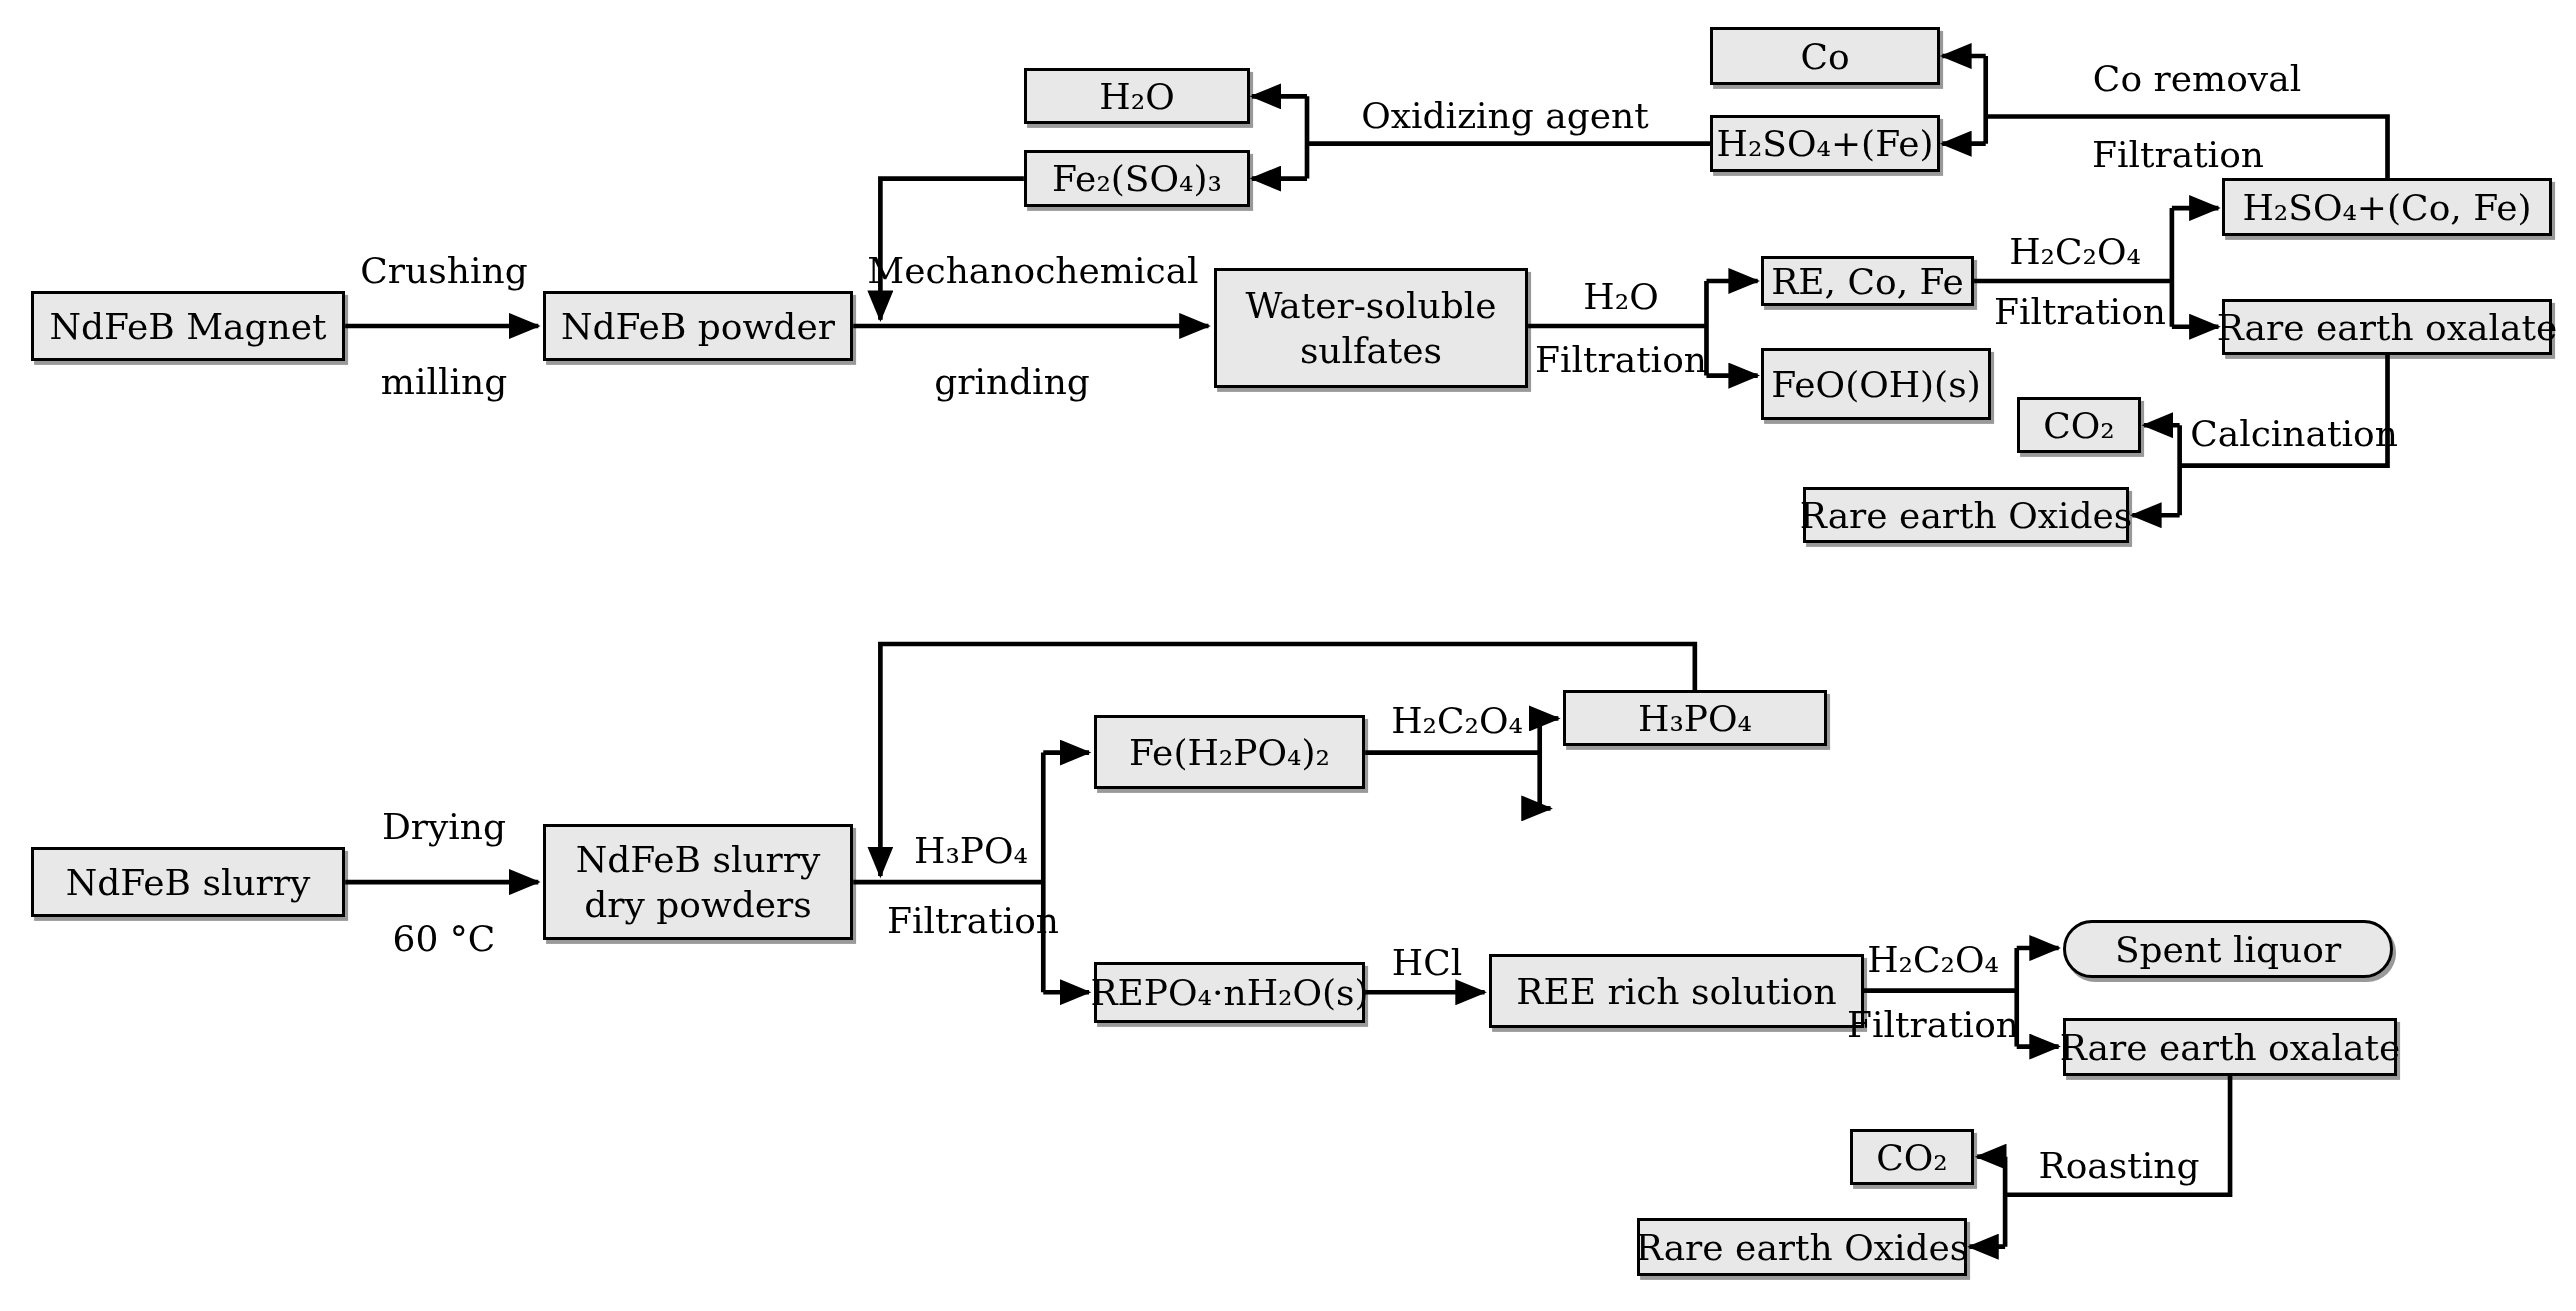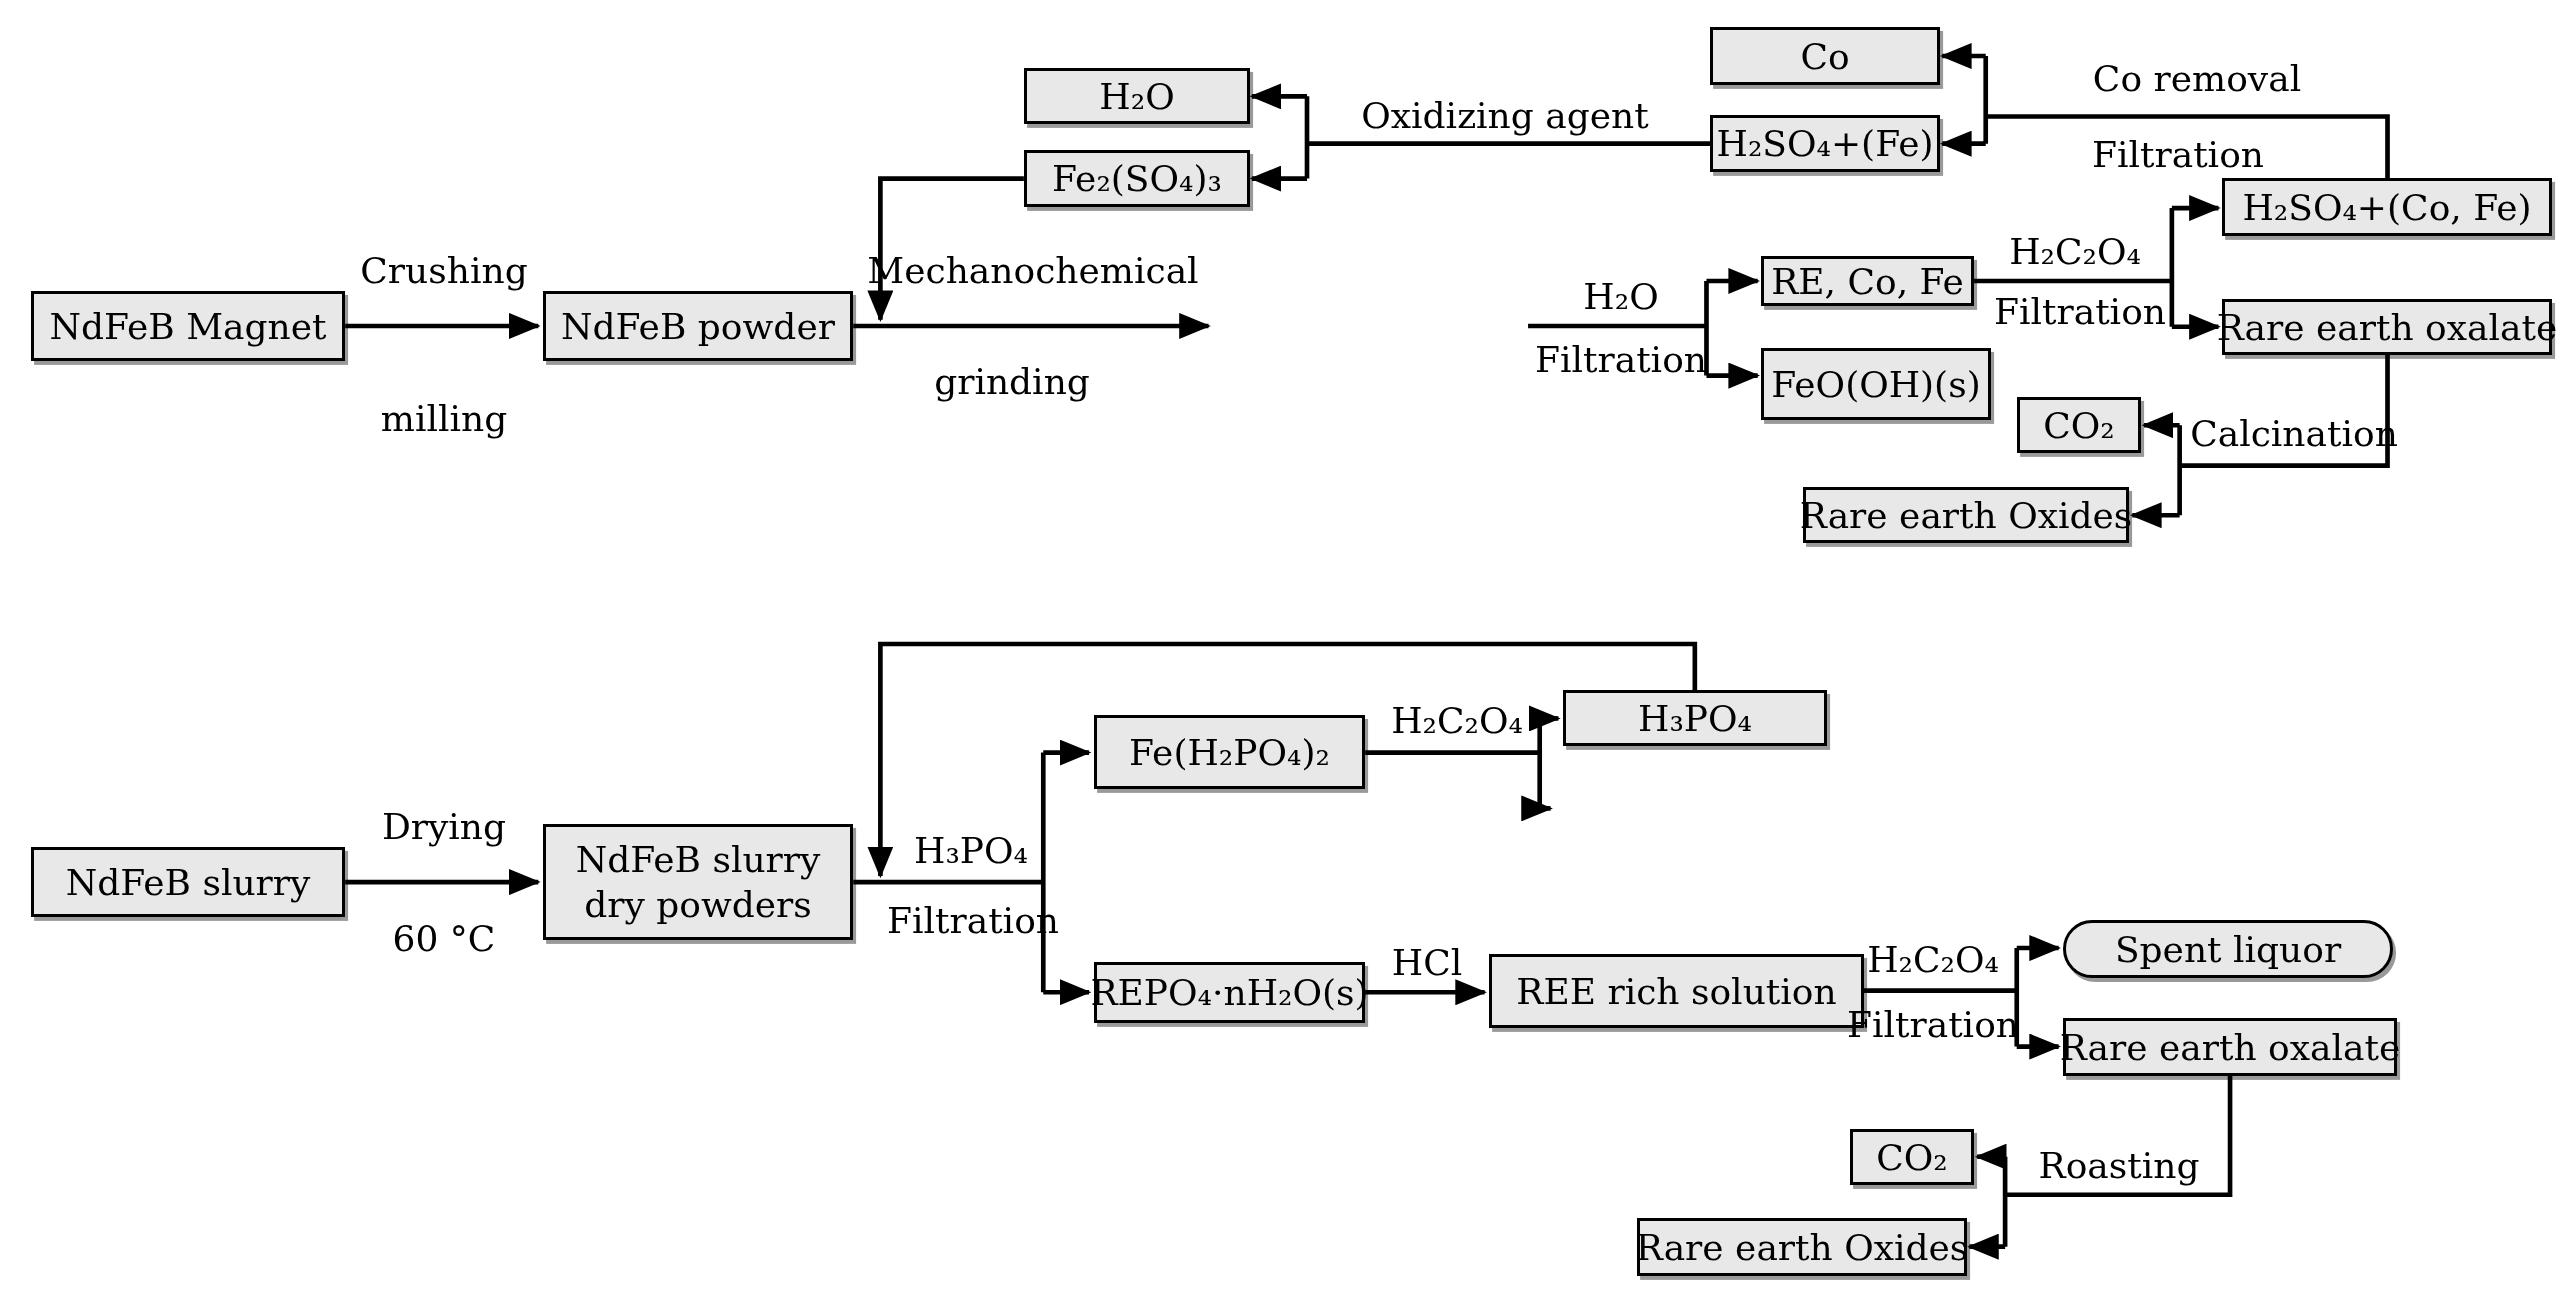--- a/index.html
+++ b/index.html
@@ -72,20 +72,24 @@
     <path class="ln" d="M2585 1491 H2549" marker-end="url(#ah)"></path>
     <path class="ln" d="M2585 1607 H2539" marker-end="url(#ah)"></path>
   </svg>
 
   <div class="box" style="left:31px;top:291px;width:314px;height:70px;">
       <span>NdFeB Magnet</span>
     </div>
   <div class="box" style="left:543px;top:291px;width:310px;height:70px;align-items:center;">
       <span>NdFeB powder</span>
     </div>
+  <div class="box" style="left:1214px;top:268px;width:314px;height:120px;">
+    <span>Water-soluble</span>
+    <span>sulfates</span>
+  </div>
   <div class="box" style="left:1024px;top:68px;width:226px;height:56px;">
       <span>H₂O</span>
     </div>
   <div class="box" style="left:1024px;top:150px;width:226px;height:57px;">
       <span>Fe₂(SO₄)₃</span>
     </div>
   <div class="box" style="left:1710px;top:27px;width:230px;height:58px;">
       <span>Co</span>
     </div>
   <div class="box" style="left:1710px;top:115px;width:230px;height:57px;">
@@ -104,21 +108,21 @@
       <span>Rare earth oxalate</span>
     </div>
   <div class="box" style="left:2017px;top:397px;width:124px;height:56px;">
       <span>CO₂</span>
     </div>
   <div class="box" style="left:1803px;top:487px;width:326px;height:56px;">
       <span>Rare earth Oxides</span>
     </div>
 
   <div class="lbl" style="left:444px;top:271px;">Crushing</div>
-  <div class="lbl" style="left:444px;top:382px;margin-top:37px;">milling</div>
+  <div class="lbl" style="left:444px;top:382px;">milling</div>
   <div class="lbl" style="left:1033px;top:271px;">Mechanochemical</div>
   <div class="lbl" style="left:1012px;top:382px;">grinding</div>
   <div class="lbl" style="left:1505px;top:116px;">Oxidizing agent</div>
   <div class="lbl" style="left:2197px;top:79px;">Co removal</div>
   <div class="lbl" style="left:2178px;top:155px;">Filtration</div>
   <div class="lbl" style="left:1621px;top:297px;">H₂O</div>
   <div class="lbl" style="left:1621px;top:360px;">Filtration</div>
   <div class="lbl" style="left:2075px;top:252px;">H₂C₂O₄</div>
   <div class="lbl" style="left:2080px;top:312px;">Filtration</div>
   <div class="lbl" style="left:2294px;top:434px;">Calcination</div>

